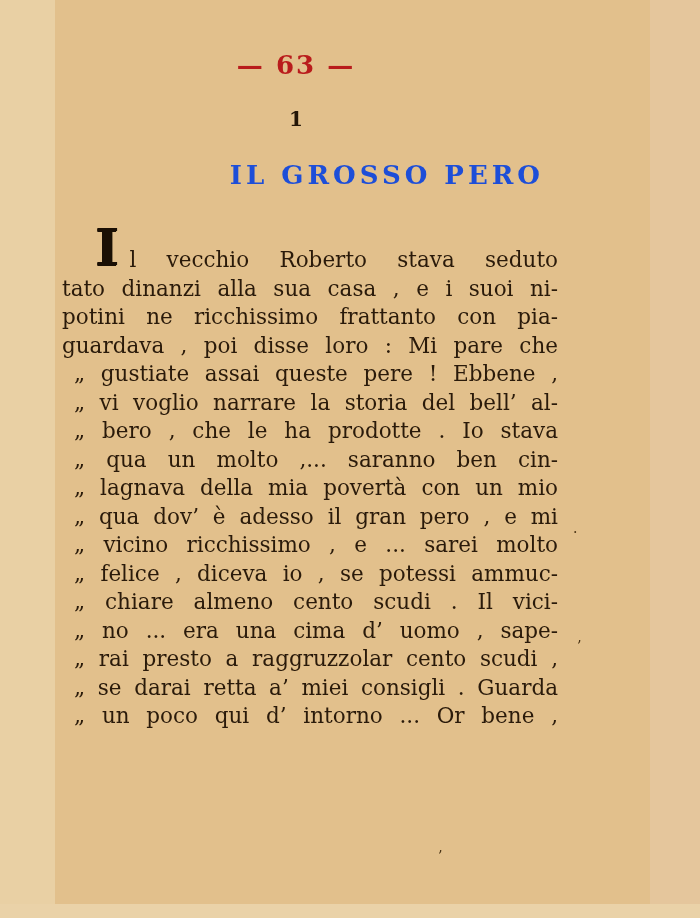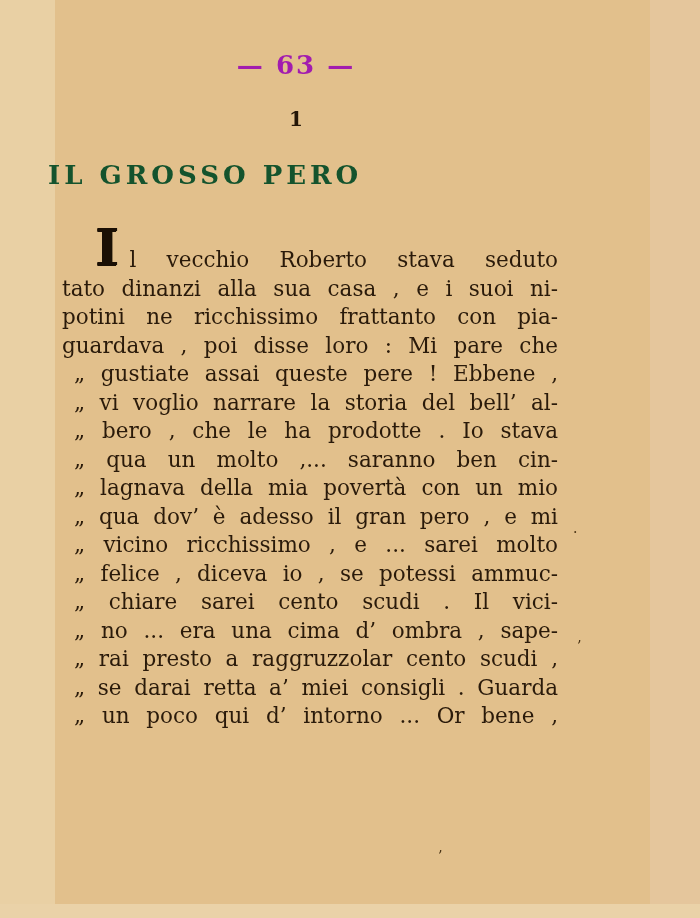--- a/index.html
+++ b/index.html
@@ -27,33 +27,33 @@
     background: #ead2a8; pointer-events: none;
   }
   .column {
     position: absolute; left: 62px; top: 0; width: 496px; height: 918px;
     color: #271808;
   }
   .pagenum {
     position: absolute; top: 50px; left: -14px; width: 100%;
     text-align: center;
     font-size: 26px; font-weight: bold; letter-spacing: 2px;
-    color: #a21caf;
+    color: #b91c1c;
   }
   .secnum {
     position: absolute; top: 107px; left: -14px; width: 100%;
     text-align: center;
     font-size: 20px; font-weight: bold;
     color: #241607;
   }
   .title {
     position: absolute; top: 160px; left: -14px; width: 100%;
-    text-align: left;
+    text-align: right;
     font-size: 26px; font-weight: bold; letter-spacing: 4px;
-    color: #14532d;
+    color: #1d4ed8;
   }
   .body-text {
     position: absolute; top: 246px; left: 0; width: 496px;
   }
   .line {
     font-size: 21.5px;
     line-height: 28.5px;
     white-space: normal;
     text-align: justify;
     text-align-last: justify;
@@ -99,22 +99,22 @@
       <div class="line">potini ne ricchissimo frattanto con pia-</div>
       <div class="line">guardava , poi disse loro : Mi pare che</div>
       <div class="line q">„ gustiate assai queste pere ! Ebbene ,</div>
       <div class="line q">„ vi voglio narrare la storia del bell’ al-</div>
       <div class="line q">„ bero , che le ha prodotte . Io stava</div>
       <div class="line q">„ qua un molto ,... saranno ben cin-</div>
       <div class="line q">„ lagnava della mia povertà con un mio</div>
       <div class="line q">„ qua dov’ è adesso il gran pero , e mi</div>
       <div class="line q">„ vicino ricchissimo , e ... sarei molto</div>
       <div class="line q">„ felice , diceva io , se potessi ammuc-</div>
-      <div class="line q">„ chiare sarei cento scudi . Il vici-</div>
-      <div class="line q">„ no ... era una cima d’ ombra , sape-</div>
+      <div class="line q">„ chiare almeno cento scudi . Il vici-</div>
+      <div class="line q">„ no ... era una cima d’ uomo , sape-</div>
       <div class="line q">„ rai presto a raggruzzolar cento scudi ,</div>
       <div class="line q">„ se darai retta a’ miei consigli . Guarda</div>
       <div class="line q">„ un poco qui d’ intorno ... Or bene ,</div>
     </div>
   </div>
 
   <span class="speck speck-1">.</span>
   <span class="speck speck-2">’</span>
   <span class="speck speck-3">’</span>
 </div>

